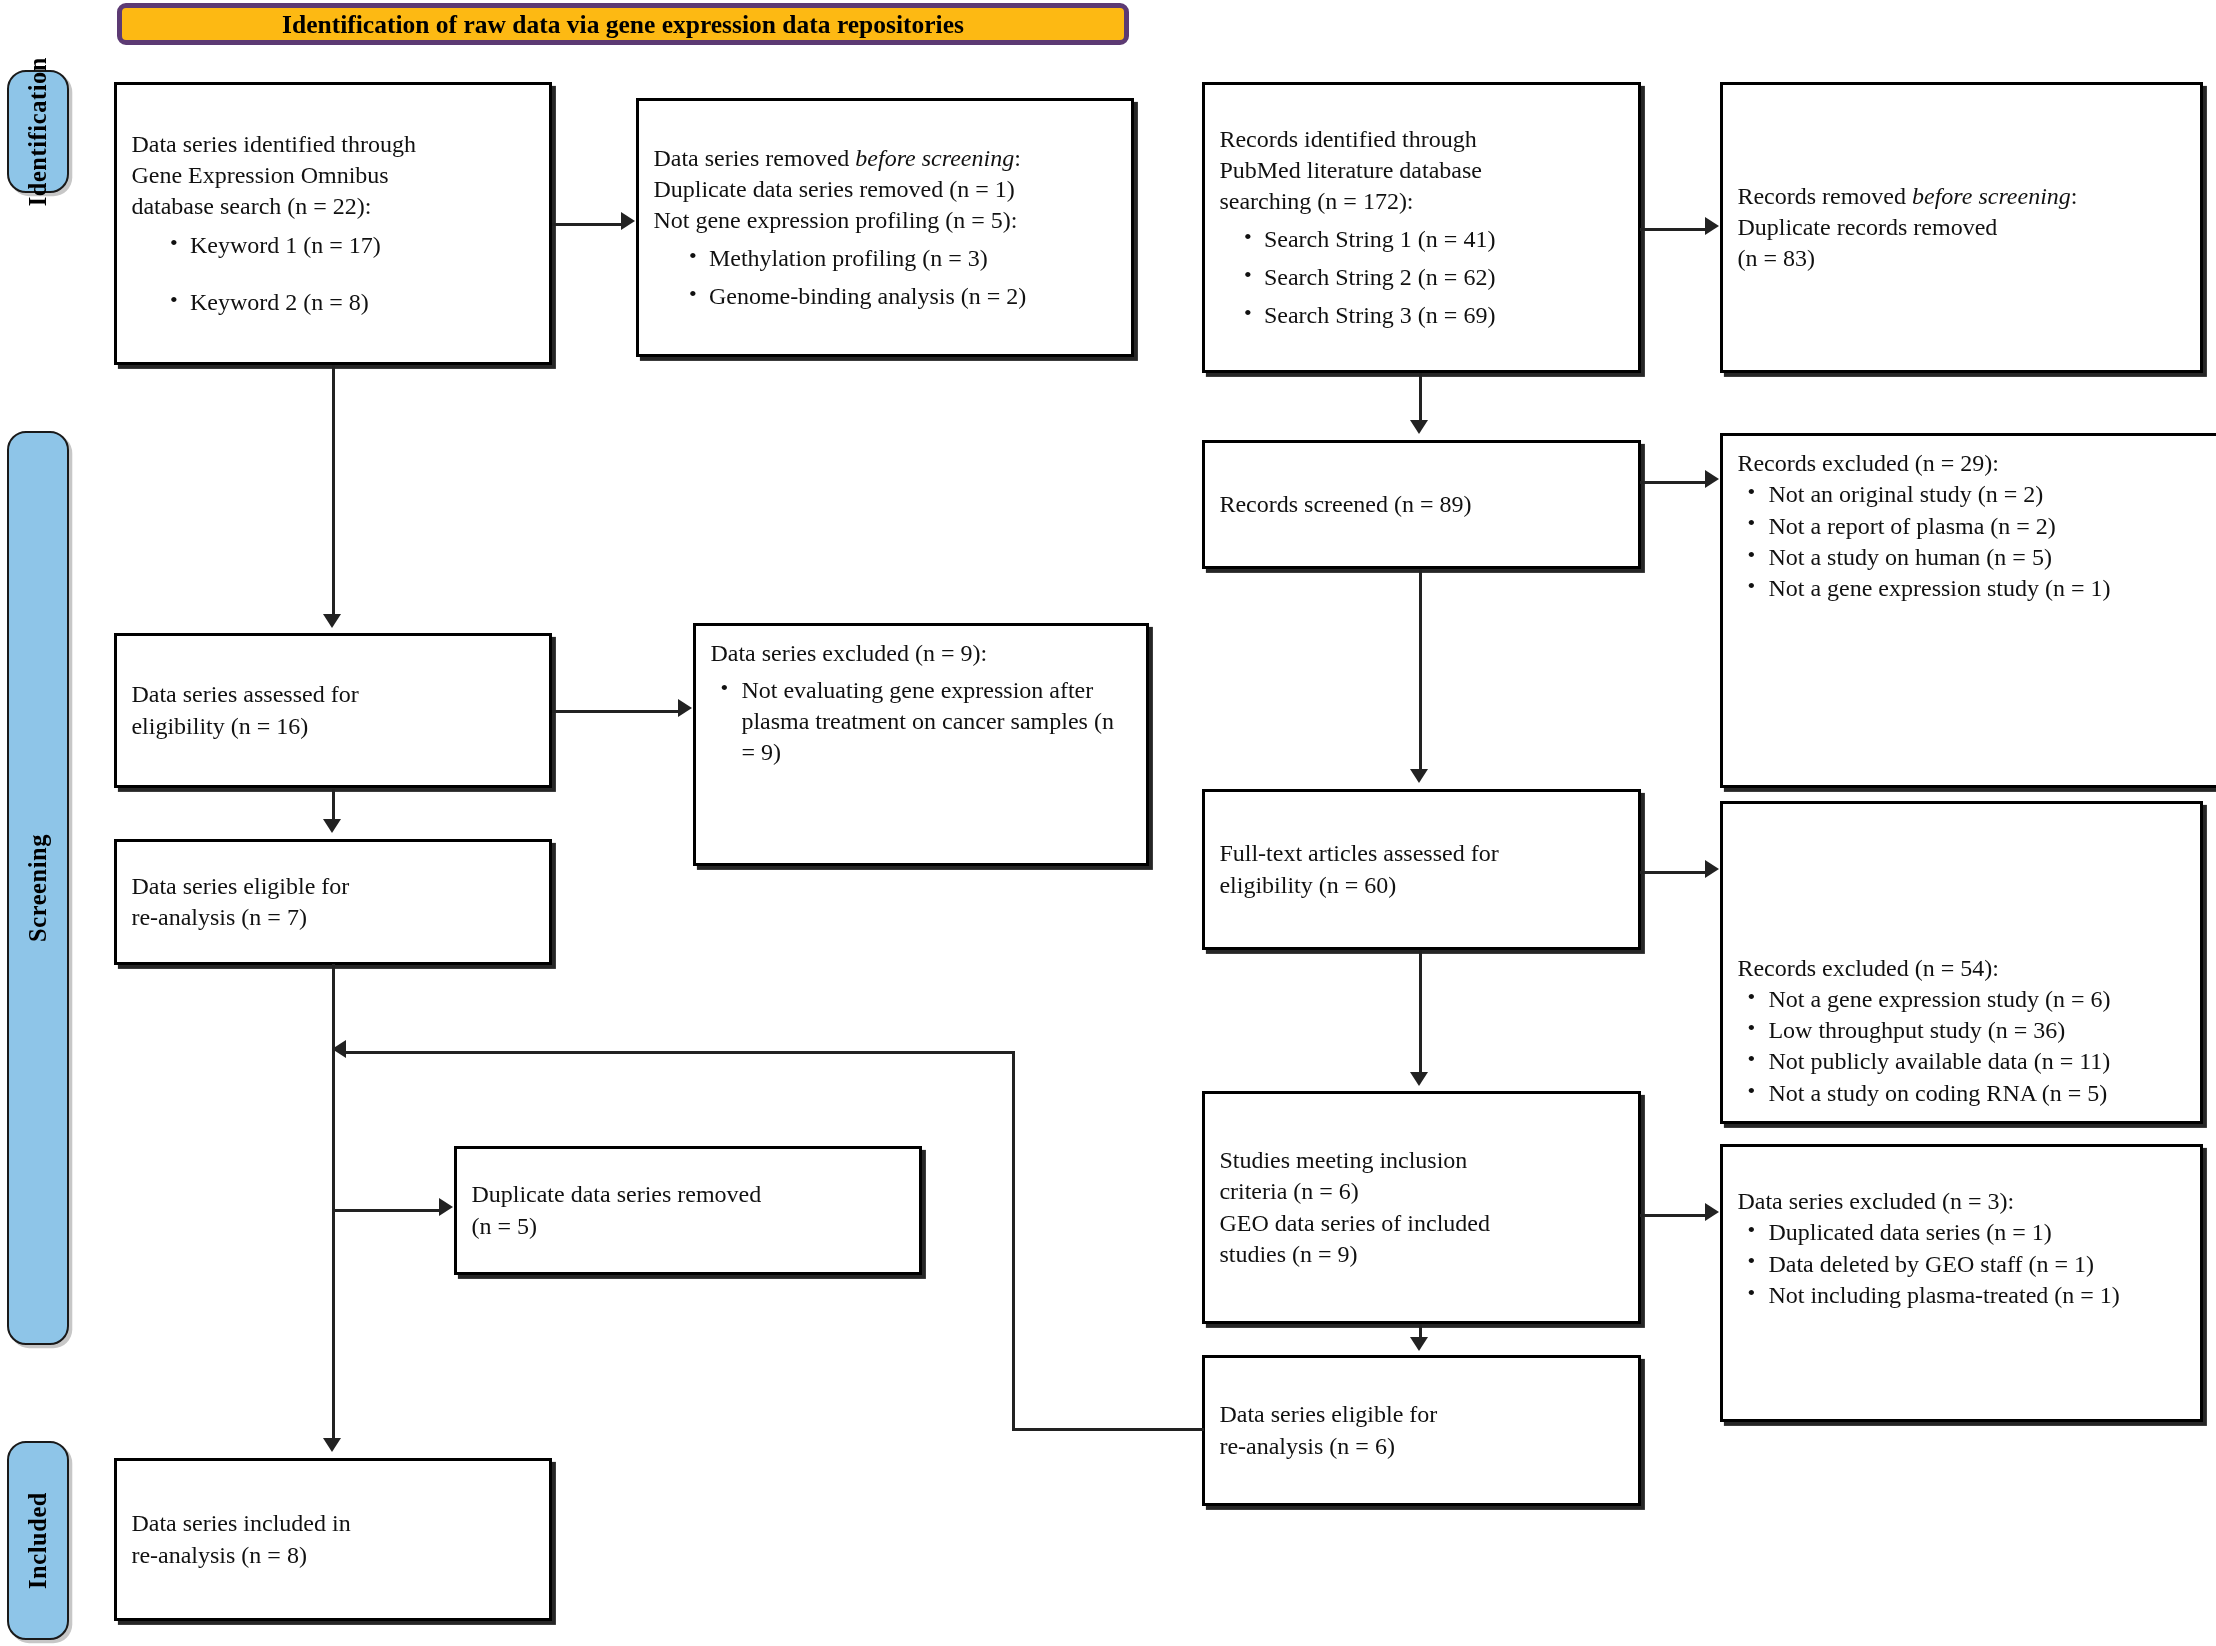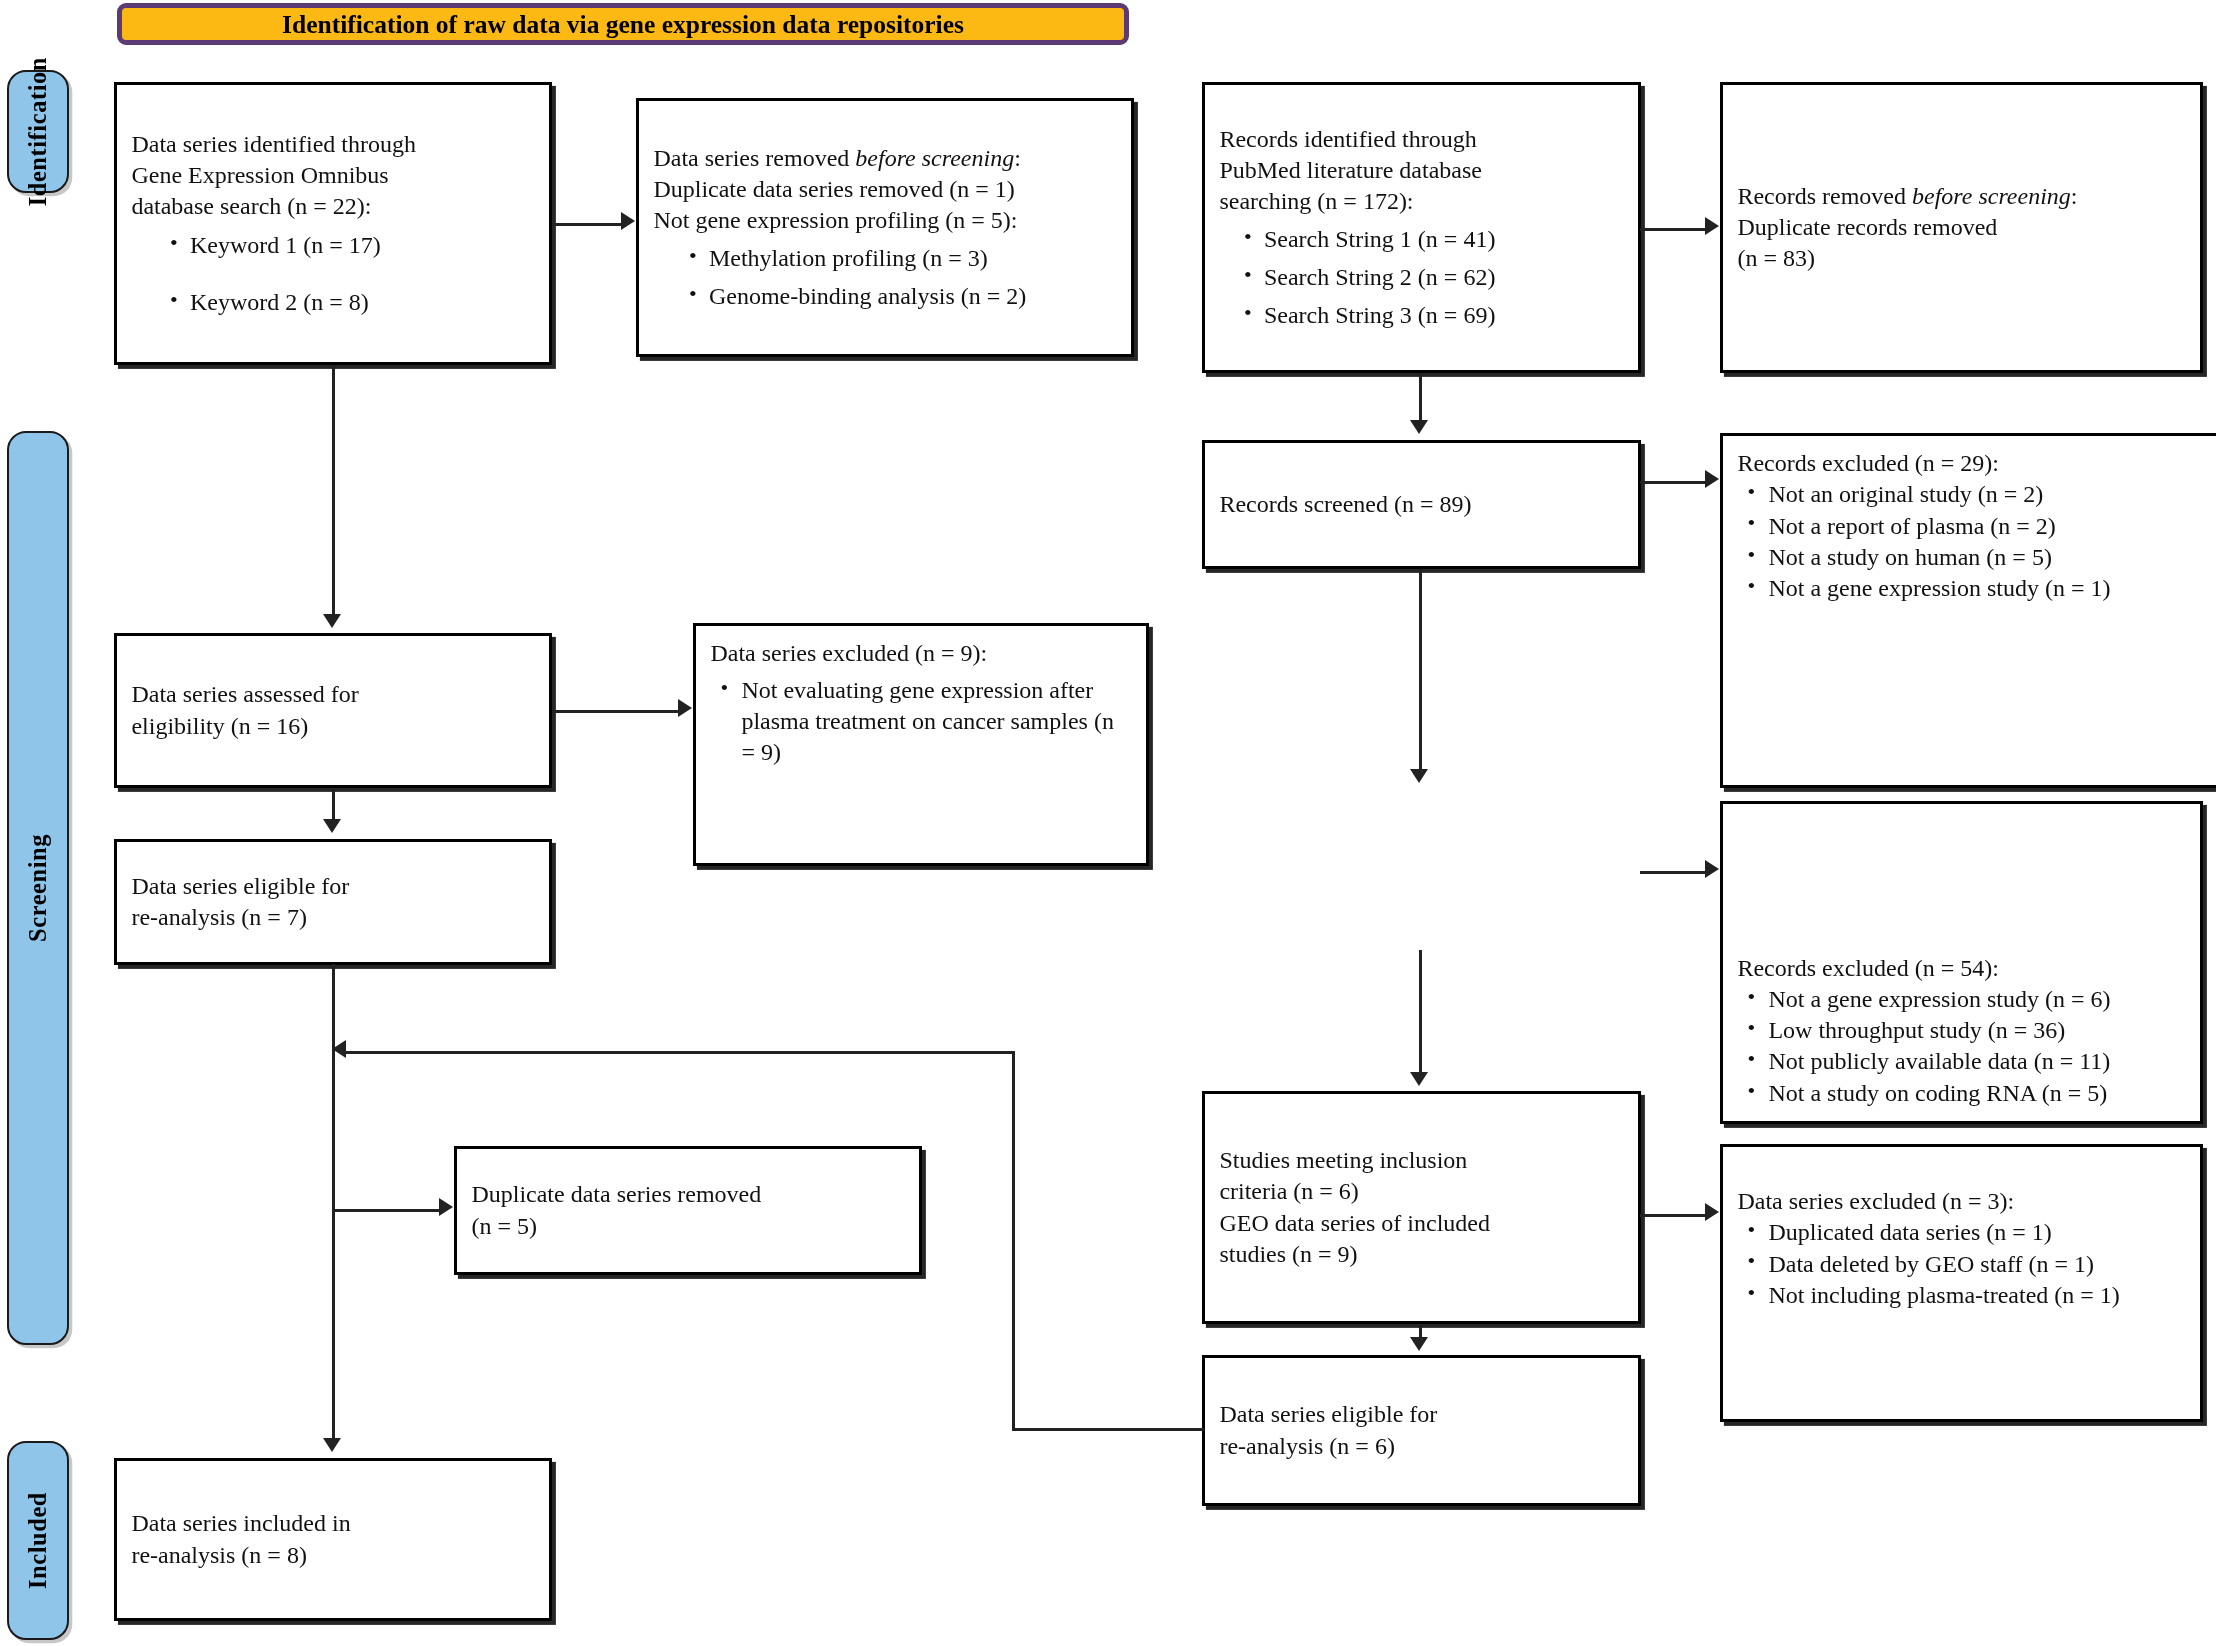--- a/index.html
+++ b/index.html
@@ -167,20 +167,24 @@
   </div>
 
   <div class="box" style="left:1720px;top:433px;width:524px;height:355px;justify-content:flex-start;">
     <div class="ln">Records excluded (n = 29):</div>
     <div class="bul">Not an original study (n = 2)</div>
     <div class="bul">Not a report of plasma (n = 2)</div>
     <div class="bul">Not a study on human (n = 5)</div>
     <div class="bul">Not a gene expression study (n = 1)</div>
   </div>
 
+  <div class="box" style="left:1202px;top:789px;width:439px;height:161px;">
+    <div class="ln">Full-text articles assessed for</div>
+    <div class="ln">eligibility (n = 60)</div>
+  </div>
 
   <div class="box" style="left:1720px;top:801px;width:483px;height:323px;justify-content:flex-end;">
     <div class="ln">Records excluded (n = 54):</div>
     <div class="bul">Not a gene expression study (n = 6)</div>
     <div class="bul">Low throughput study (n = 36)</div>
     <div class="bul">Not publicly available data (n = 11)</div>
     <div class="bul">Not a study on coding RNA (n = 5)</div>
   </div>
 
   <div class="box" style="left:1202px;top:1091px;width:439px;height:233px;">

